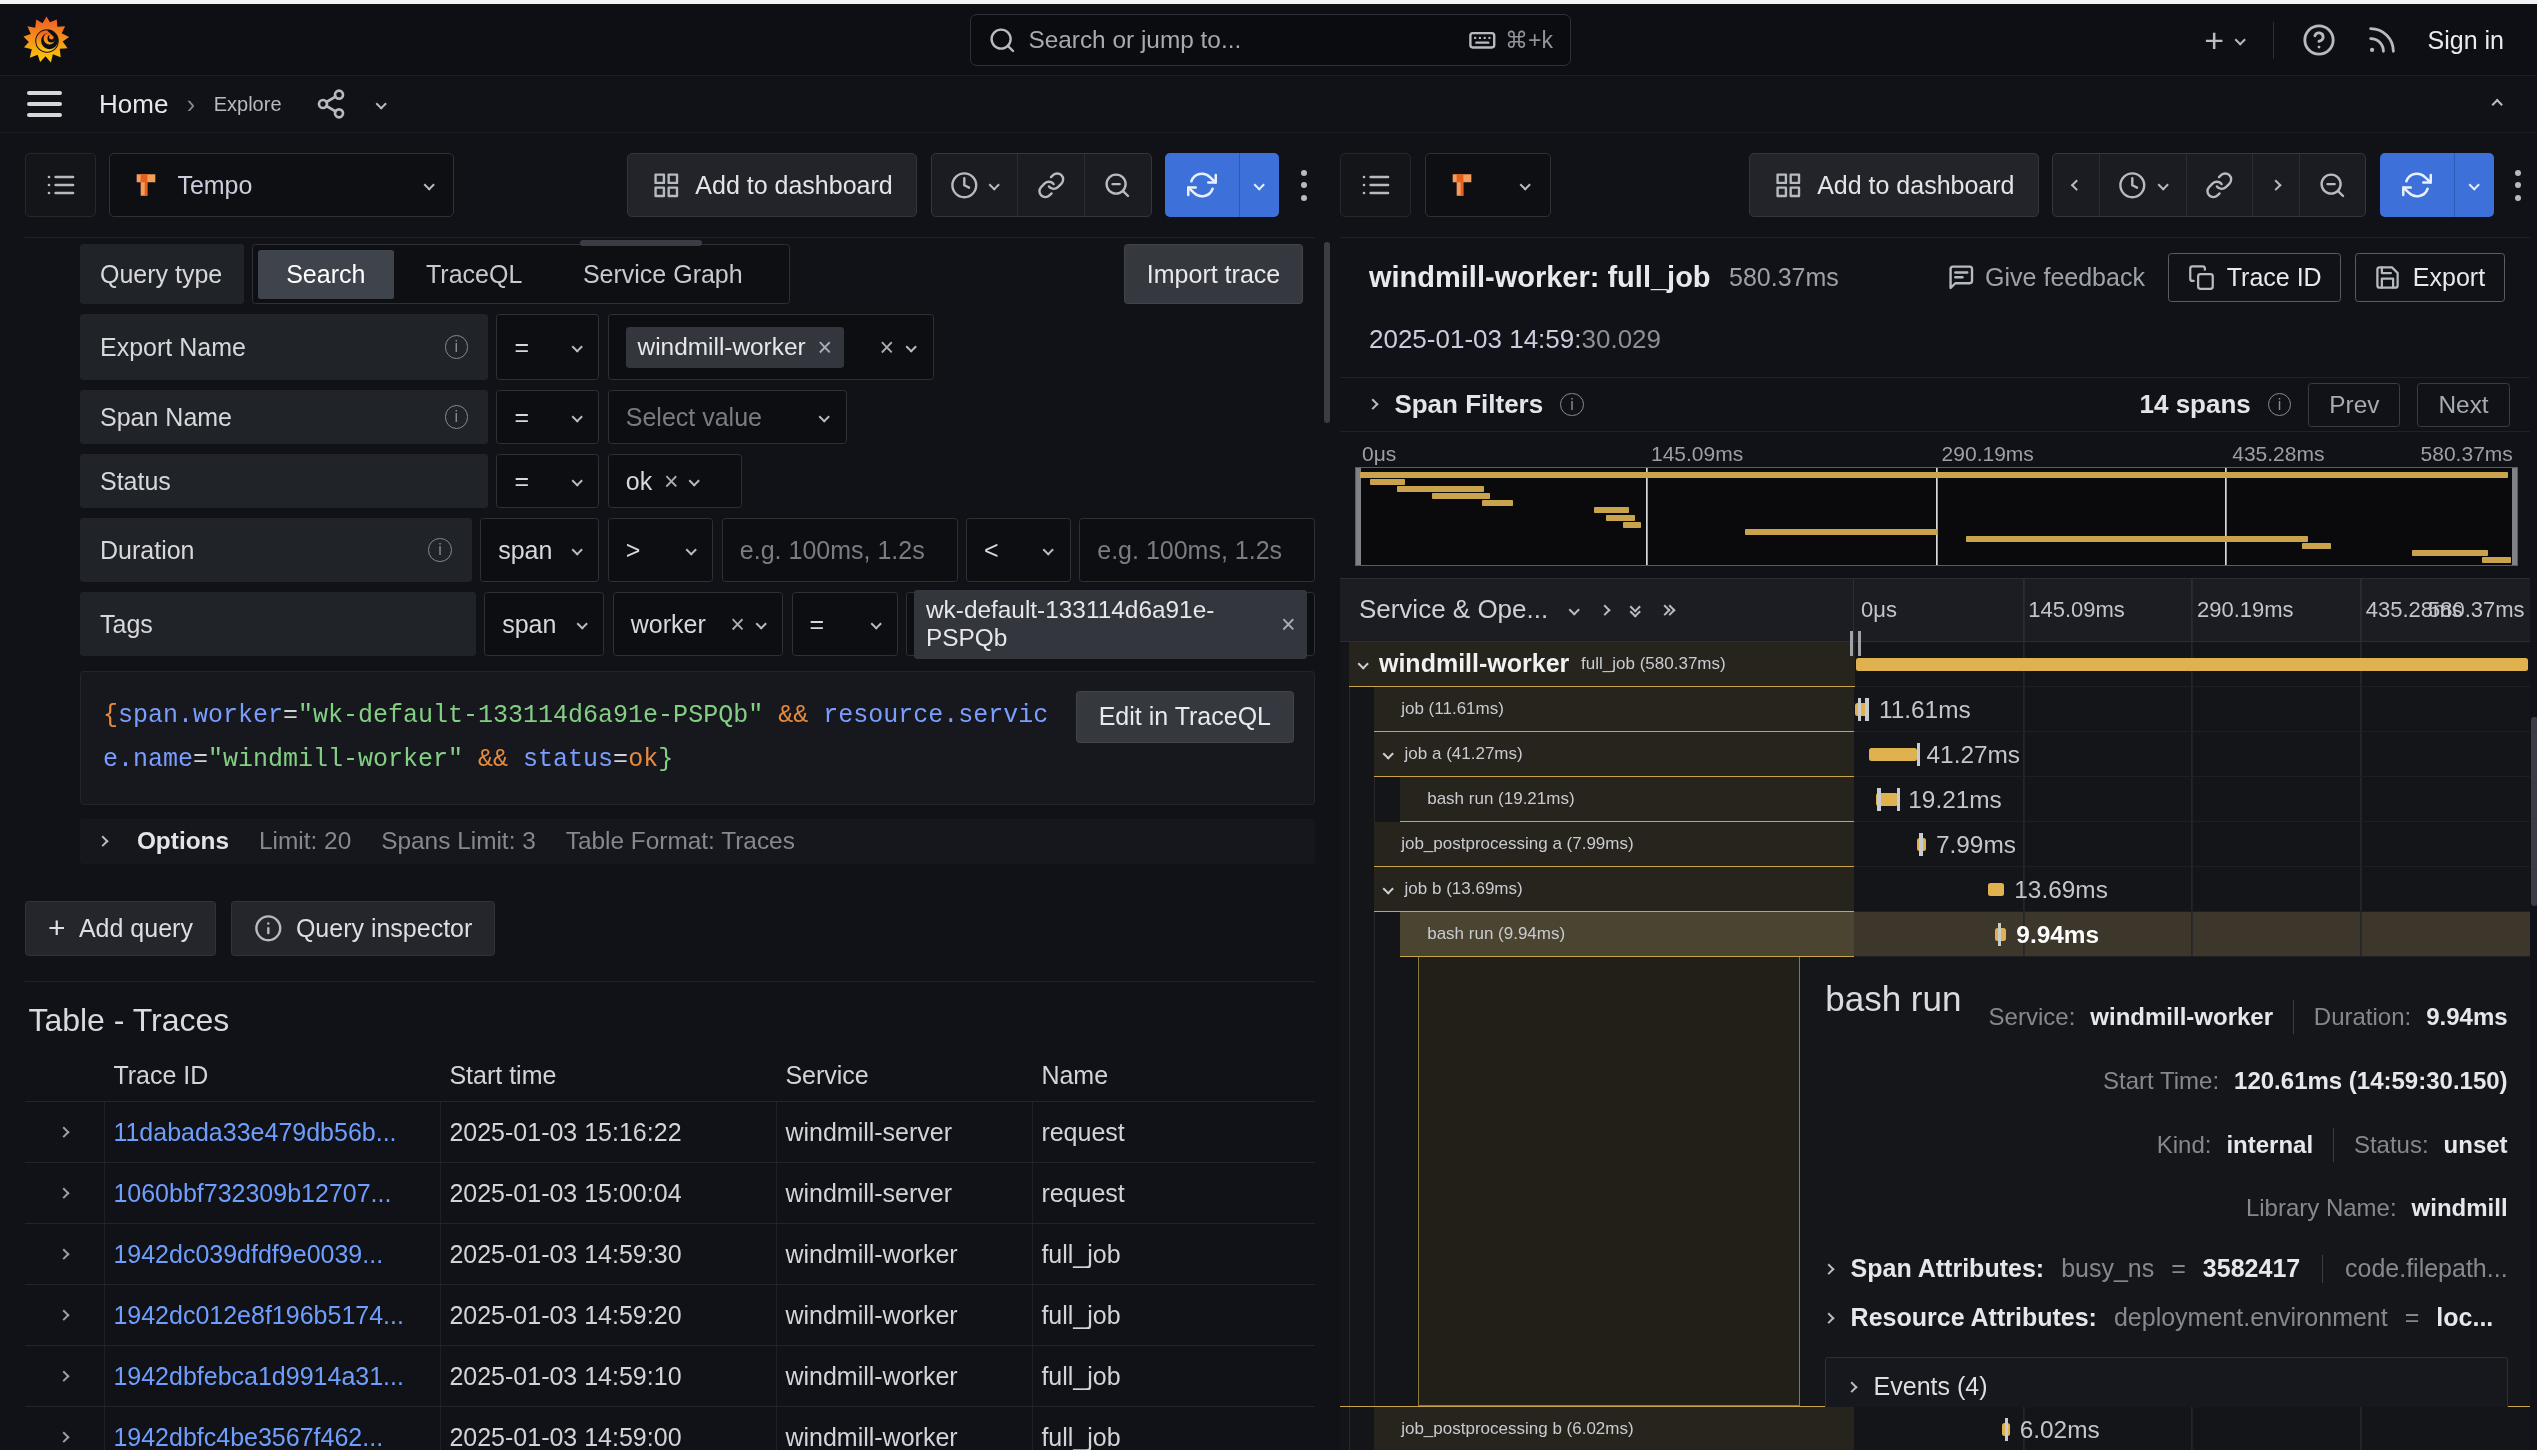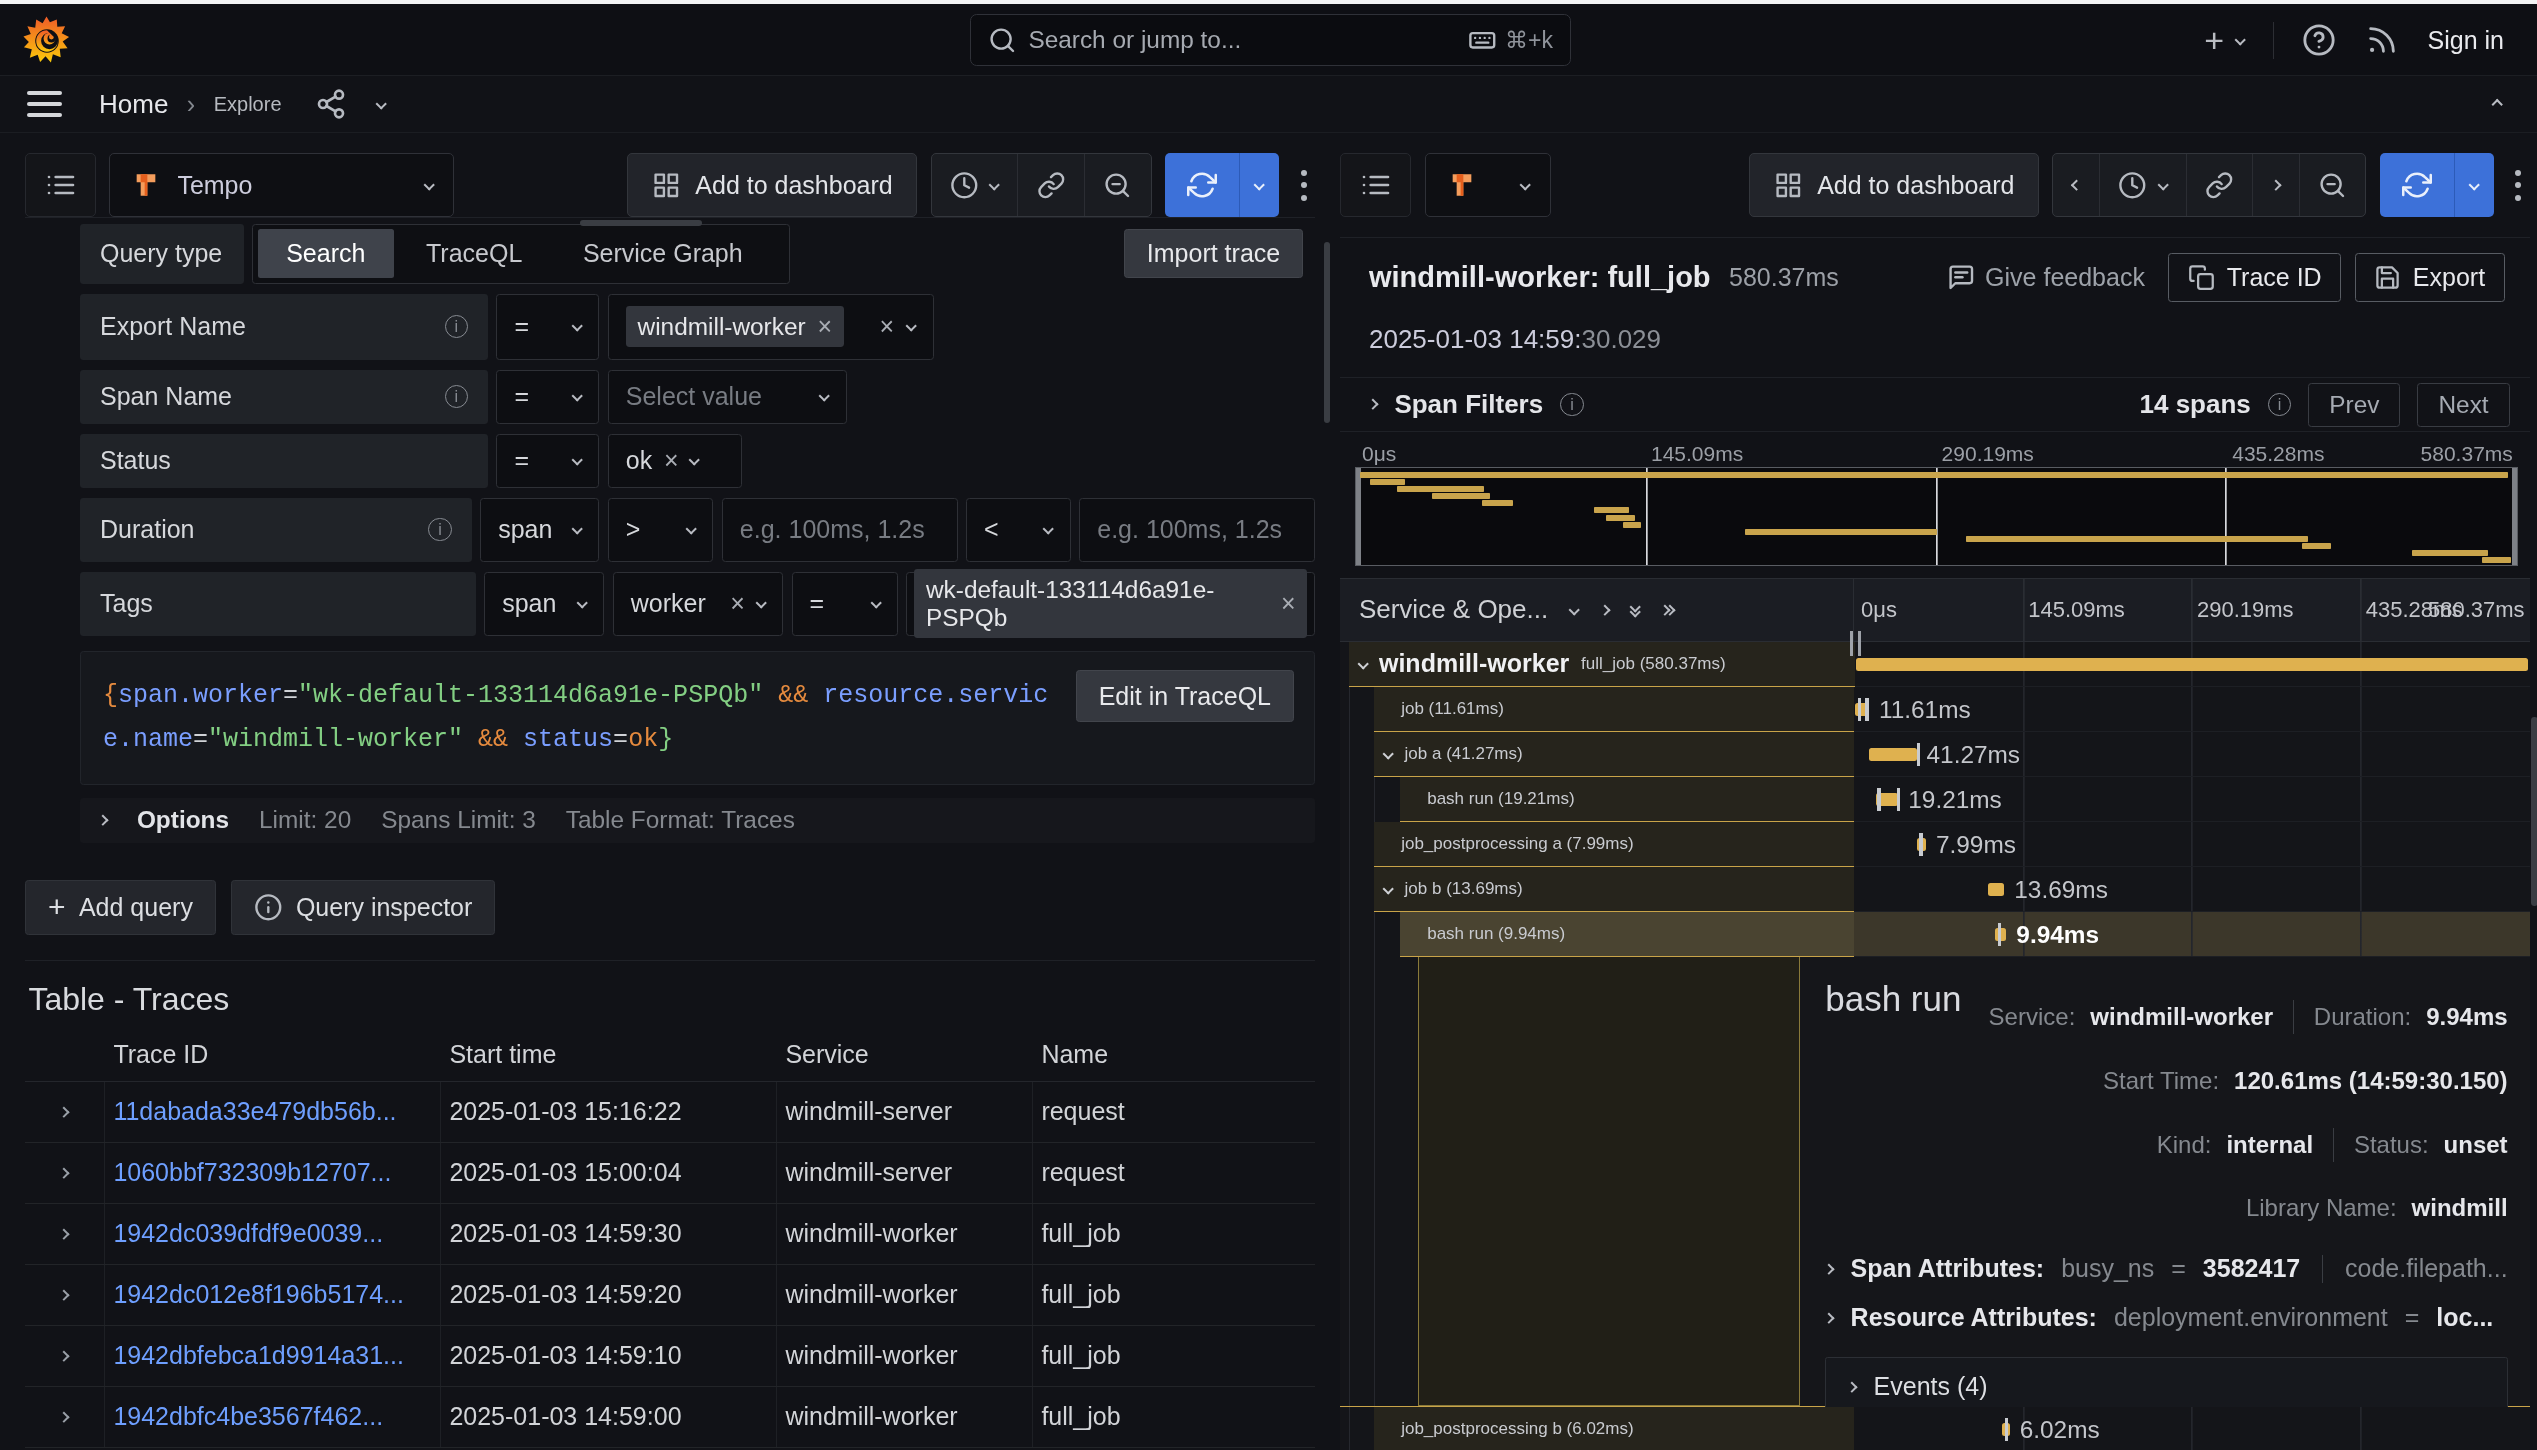--- a/index.html
+++ b/index.html
@@ -63,21 +63,21 @@
   .btn-group { display:flex; height:64px; border:0.8px solid #33363c; border-radius:5px; background:#1a1c21; overflow:hidden; }
   .btn-group > div { display:flex; align-items:center; justify-content:center; padding:0 18.5px; gap:11.8px; border-right:0.8px solid #2b2d33; }
   .btn-group > div:last-child { border-right:none; }
   .btn-blue { height:64px; display:flex; border-radius:5px; overflow:hidden; }
   .btn-blue .main { width:74px; background:#3d71d9; display:flex; align-items:center; justify-content:center; }
   .btn-blue .caret { width:40px; background:#3d71d9; border-left:0.8px solid #2c5bb8; display:flex; align-items:center; justify-content:center; }
   .btn-blue .cv { border-color:#eaf0fb; }
   .spacer { flex:1; }
 
   
-  .qpanel { border-top:0.8px solid #1f2127; padding-top:6px; position:relative; }
+  .qpanel { border-top:0.8px solid #1f2127; margin-top:20px; padding-top:6px; position:relative; }
   .hscroll-thumb { position:absolute; top:1.7px; left:555px; width:122px; height:5.9px; background:#3a3d43; border-radius:3.4px; }
   .qrow { display:flex; margin:0 0 10px 55px; align-items:stretch; gap:8.4px; }
   .qlabel { background:#202328; border-radius:3.4px; display:flex; align-items:center; padding:0 20px; gap:11.8px; font-size:25px; color:#d6d8dc; }
   .qlabel .info-i { margin-left:auto; }
   .qlabel.w-type { width:164px; }
   .qlabel.w-field { width:408px; }
   .seg-wrap { border:0.8px solid #2e3036; border-radius:3.4px; background:#0e0f13; display:flex; align-items:center; padding:4.2px; gap:3.4px; width:538px; }
   .seg { padding:10px 28.6px; border-radius:2.5px; color:#c7c9ce; font-size:25px; }
   .seg.active { background:#3f434b; color:#ffffff; }
   .inp { border:0.8px solid #2e3036; border-radius:3.4px; background:#0d0e12; display:flex; align-items:center; padding:0 17px; gap:13.4px; font-size:25px; color:#d6d8dc; }
@@ -354,21 +354,21 @@
         <div class="hscroll-thumb"></div>
 
         <div class="qrow">
           <div class="qlabel w-type">Query type</div>
           <div class="seg-wrap">
             <span class="seg active">Search</span>
             <span class="seg">TraceQL</span>
             <span class="seg">Service Graph</span>
           </div>
           <div class="row-right">
-            <button class="btn-flat" style="height:49px;padding:0 22px;margin-right:11.8px;">Import trace</button>
+            <button class="btn-flat" style="height:60px;padding:0 22px;margin-right:11.8px;">Import trace</button>
           </div>
         </div>
 
         <div class="qrow" style="height:66px;">
           <div class="qlabel w-field">
             <span>Export Name</span>
             <i class="info-i">i</i>
           </div>
           <div class="inp" style="width:103px;justify-content:space-between;">
             <span>=</span>

